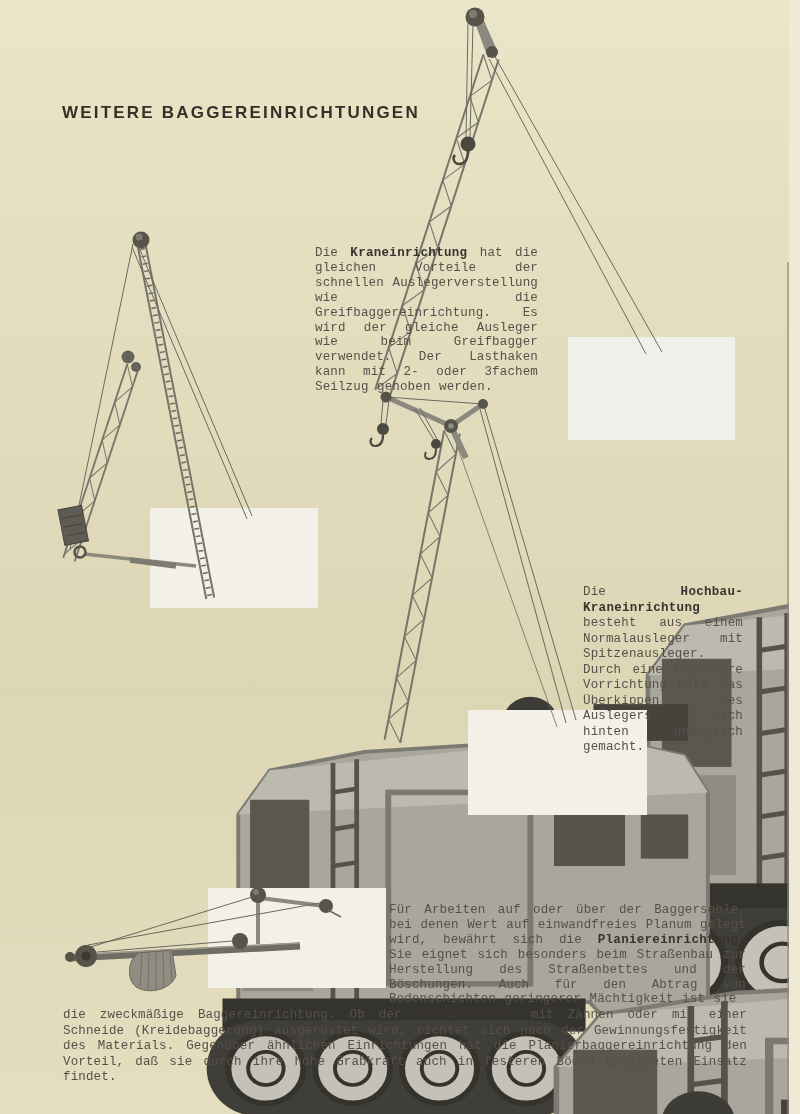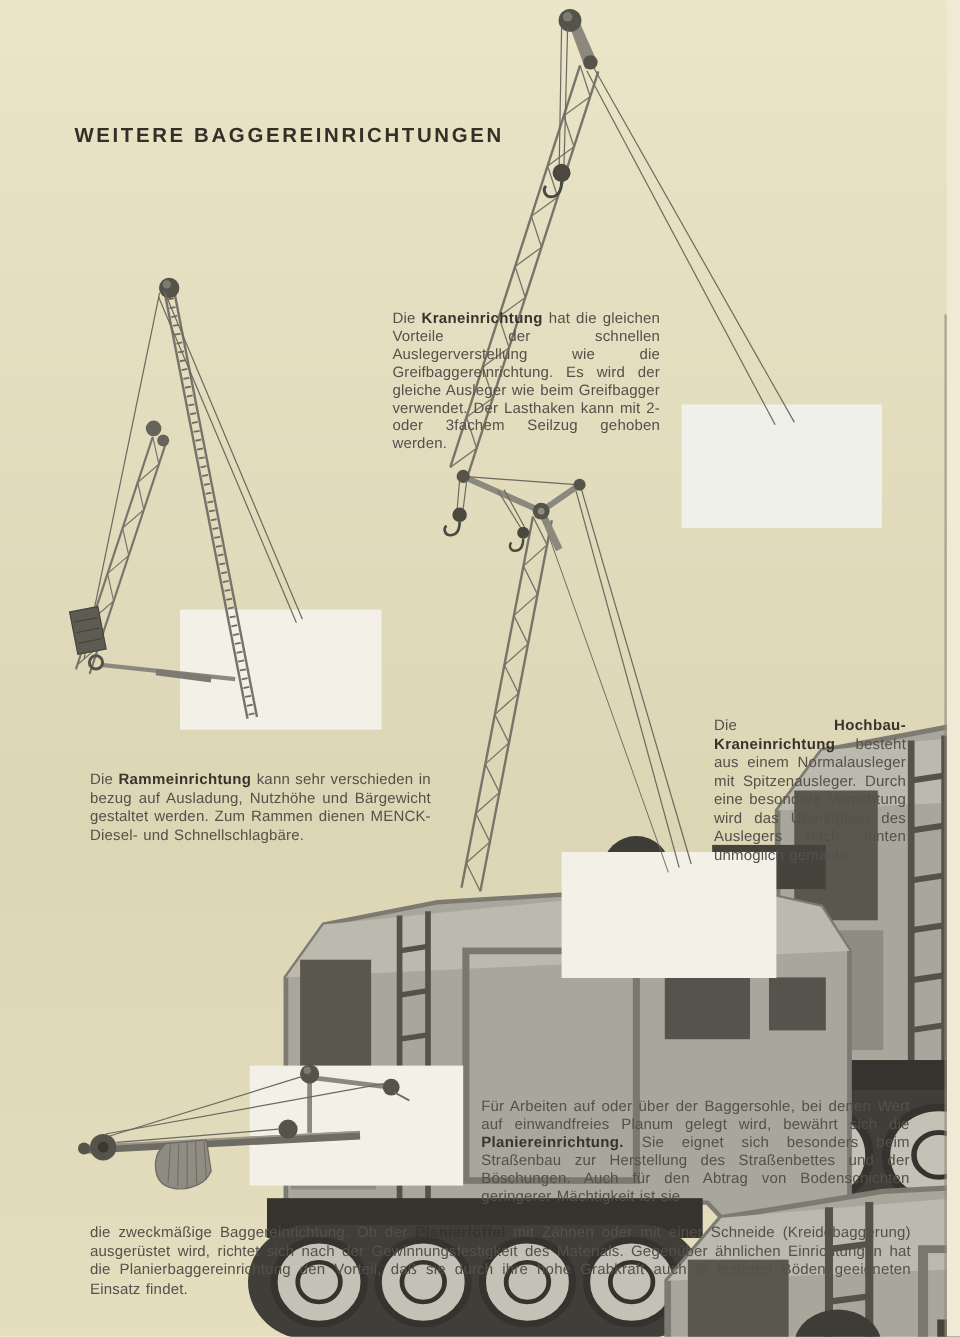--- a/index.html
+++ b/index.html
@@ -7,22 +7,22 @@
     position:relative; width:800px; height:1114px; overflow:hidden;
     background:linear-gradient(180deg,#ebe5c9 0%,#e6e0c2 18%,#e0dabb 45%,#dcd6b5 62%,#e1dbbb 85%,#e4debf 100%);
     font-family:"Liberation Sans", sans-serif;
   }
   .edge-strip{position:absolute; right:0; top:0; width:11px; height:1114px; background:#efe9d5;}
   .edge-line{position:absolute; left:787px; top:262px; width:2px; height:852px; background:#8f English8a79; background:#8f8a79; opacity:.65;}
   .title{
     position:absolute; left:62px; top:103px; margin:0;
     font-size:17px; font-weight:bold; letter-spacing:2.2px; color:#343028;text-align:center;
   }
-  .tb{position:absolute; margin:12px; text-align:justify; color:#55504a;
-      font-size:12.5px; line-height:14.9px; letter-spacing:.15px; word-spacing:.8px;}
+  .tb{position:absolute; margin:0; text-align:justify; color:#55504a;
+      font-size:12.5px; line-height:14.9px; letter-spacing:.15px; word-spacing:.8px;font-family:Liberation Mono, monospace;}
   .tb b{color:#38342d; letter-spacing:.3px;}
   .tb-kran{left:315px; top:246px; width:223px;}
   .tb-ramm{left:63px; top:630px; width:284px; line-height:15.6px;}
   .tb-ramm2{left:63px; top:707px; width:284px; line-height:15.6px;}
   .tb-hochbau{left:583px; top:585px; width:160px; line-height:15.5px;}
   .tb-planier{left:389px; top:903px; width:357px;}
   .tb-planier2{left:63px; top:1008px; width:684px; line-height:15.5px;}
   svg.art{position:absolute; left:0; top:0;}
 </style>
 </head>
@@ -196,21 +196,20 @@
     </g>
   </svg>
 
   <div class="edge-strip"></div>
   <div class="edge-line"></div>
 
   <h1 class="title">WEITERE BAGGEREINRICHTUNGEN</h1>
 
   <p class="tb tb-kran"><span>Die </span><b>Kraneinrichtung</b><span> hat die gleichen Vorteile der schnellen Auslegerverstellung wie die Greifbaggereinrichtung. Es wird der gleiche Ausleger wie beim Greifbagger verwendet. Der Lasthaken kann mit 2- oder 3fachem Seilzug gehoben werden.</span></p>
 
-  <p class="tb tb-ramm"><span>Die </span><b>Rammeinrichtung</b><span> kann sehr verschieden in bezug auf Ausladung, Nutzhöhe und Bärgewicht gestaltet werden. Zum Rammen dienen MENCK-Diesel- und Schnellschlagbäre.</span></p>
 
 
   <p class="tb tb-planier"><span>Für Arbeiten auf oder über der Baggersohle, bei denen Wert auf einwandfreies Planum gelegt wird, bewährt sich die </span><b>Planiereinrichtung.</b><span> Sie eignet sich besonders beim Straßenbau zur Herstellung des Straßenbettes und der Böschungen. Auch für den Abtrag von Bodenschichten geringerer Mächtigkeit ist sie</span></p>
 
   <p class="tb tb-hochbau"><span>Die </span><b>Hochbau-Kraneinrichtung</b><span> besteht aus einem Normalausleger mit Spitzenausleger. Durch eine besondere Vorrichtung wird das Überkippen des Auslegers nach hinten unmöglich gemacht.</span></p>
 
   <p class="tb tb-planier2"><span>die zweckmäßige Baggereinrichtung. Ob der </span><b>Planierlöffel</b><span> mit Zähnen oder mit einer Schneide (Kreidebaggerung) ausgerüstet wird, richtet sich nach der Gewinnungsfestigkeit des Materials. Gegenüber ähnlichen Einrichtungen hat die Planierbaggereinrichtung den Vorteil, daß sie durch ihre hohe Grabkraft auch in festeren Böden geeigneten Einsatz findet.</span></p>
 
 </div>
 

